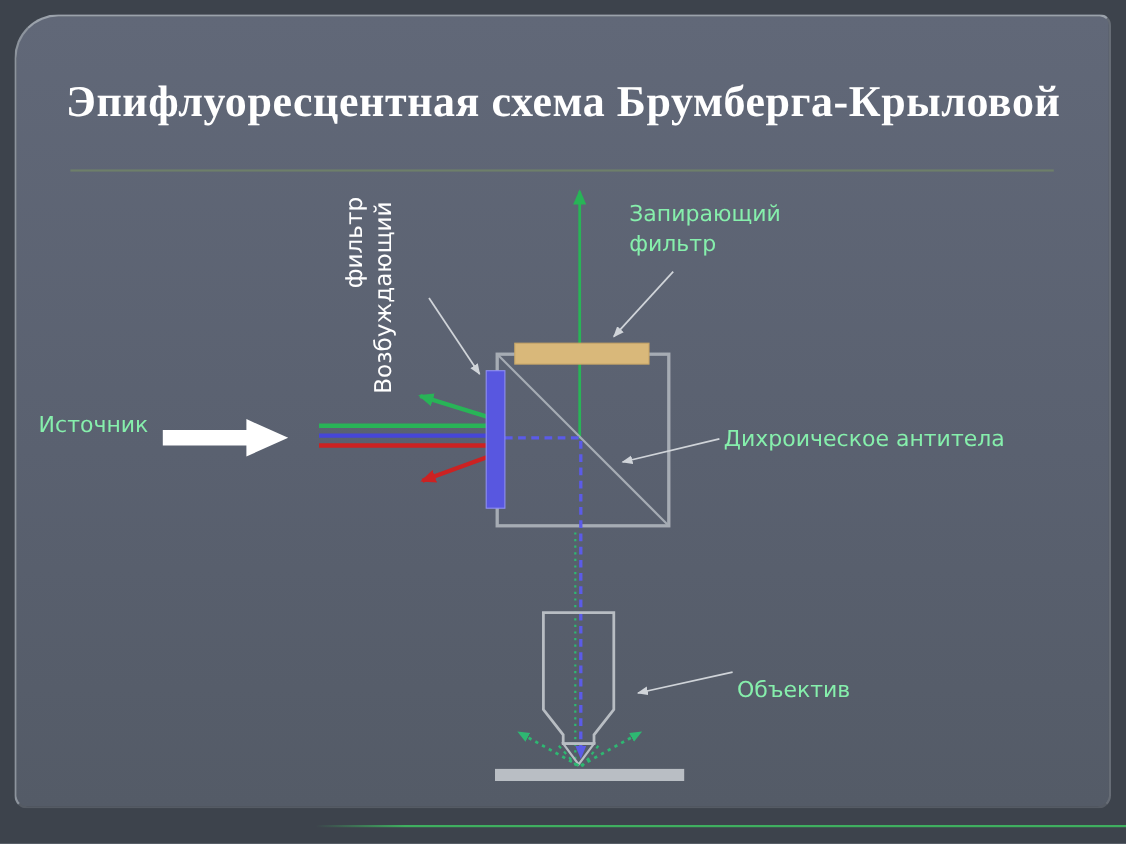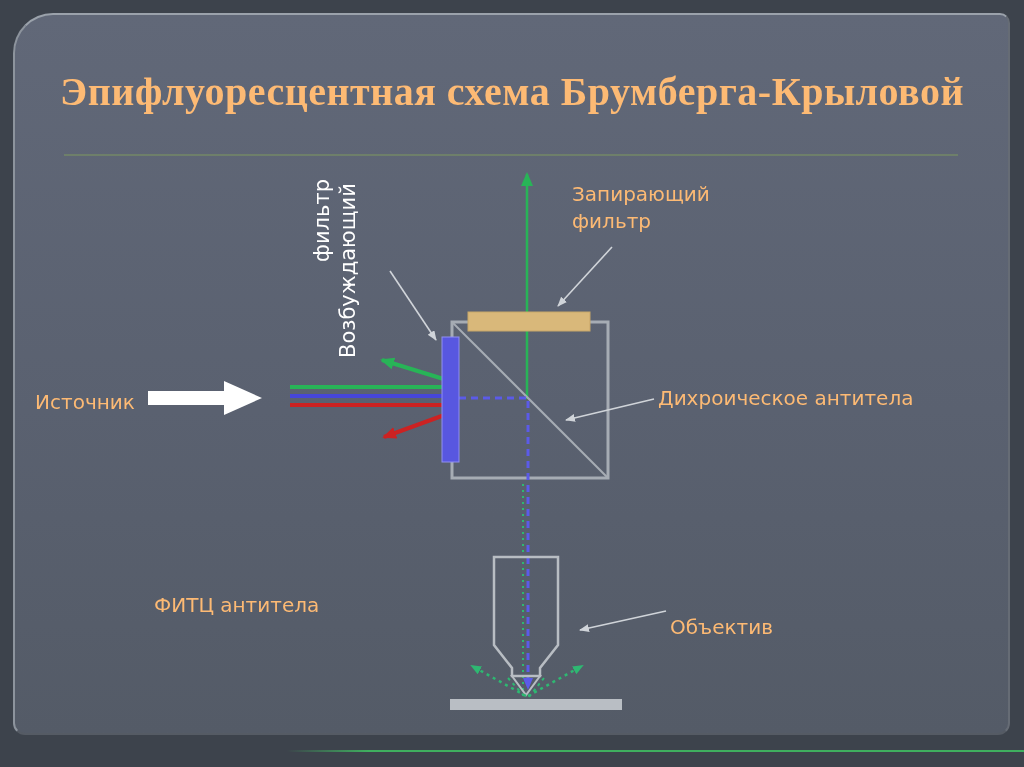--- a/index.html
+++ b/index.html
@@ -11,31 +11,31 @@
   .slide-bg {
     position:absolute; left:13px; top:13px; width:997px; height:722px;
     background:linear-gradient(180deg,#616878 0%, #5a6170 55%, #545b67 100%);
     border:2px solid;
     border-color:#9ba2ab #666c75 #555b64 #8d949d;
     border-radius:40px 10px 12px 12px;
     box-sizing:border-box;
   }
   .title {
     position:absolute; left:0; right:0; top:68px; margin:0;
-    text-align:center; color:#fdba74;
+    text-align:center; color:#ffffff;
     font-family:"Liberation Serif", serif; font-weight:bold;
     font-size:40px; letter-spacing:0.5px;
   }
   .rule {
     position:absolute; left:64px; top:154px; width:894px; height:0;
     border-top:2px solid #6e7f6a;
   }
   .diagram { position:absolute; left:0; top:0; }
   .lbl {
-    position:absolute; color:#fdba74; font-size:20px; line-height:27px;
+    position:absolute; color:#86efac; font-size:20px; line-height:27px;
     white-space:nowrap;
   }
   .lbl-center { text-align:center; }
   .vlbl {
     position:absolute; color:#ffffff; font-size:21px; white-space:nowrap;
     transform:rotate(-90deg); transform-origin:0 100%;
   }
   .bottom-accent {
     position:absolute; left:0; top:750px; width:1024px; height:2px;
     background:linear-gradient(90deg, rgba(63,175,95,0) 0%, rgba(63,175,95,0) 28%, #3faf5f 36%, #3faf5f 100%);
@@ -108,25 +108,24 @@
 </svg>
 
 <span class="vlbl" style="left:360px; top:334px;">Возбуждающий</span>
 <span class="vlbl" style="left:334px; top:238px;">фильтр</span>
 
 <div class="lbl" style="left:572px; top:181px;">
   <div>Запирающий</div>
   <div>фильтр</div>
 </div>
 
-<div class="lbl lbl-center" style="left:24px; top:389px; width:122px;">
+<div class="lbl lbl-center" style="left:24px; top:373px; width:122px;">
   <div>Источник</div>
 </div>
 
 <div class="lbl" style="left:658px; top:385px;">Дихроическое антитела</div>
 
 <div class="lbl" style="left:670px; top:614px;">Объектив</div>
 
 <div class="lbl" style="left:154px; top:592px;">
-  <div>ФИТЦ антитела</div>
 </div>
 
 <div class="bottom-accent"></div>
 
 </body></html>

